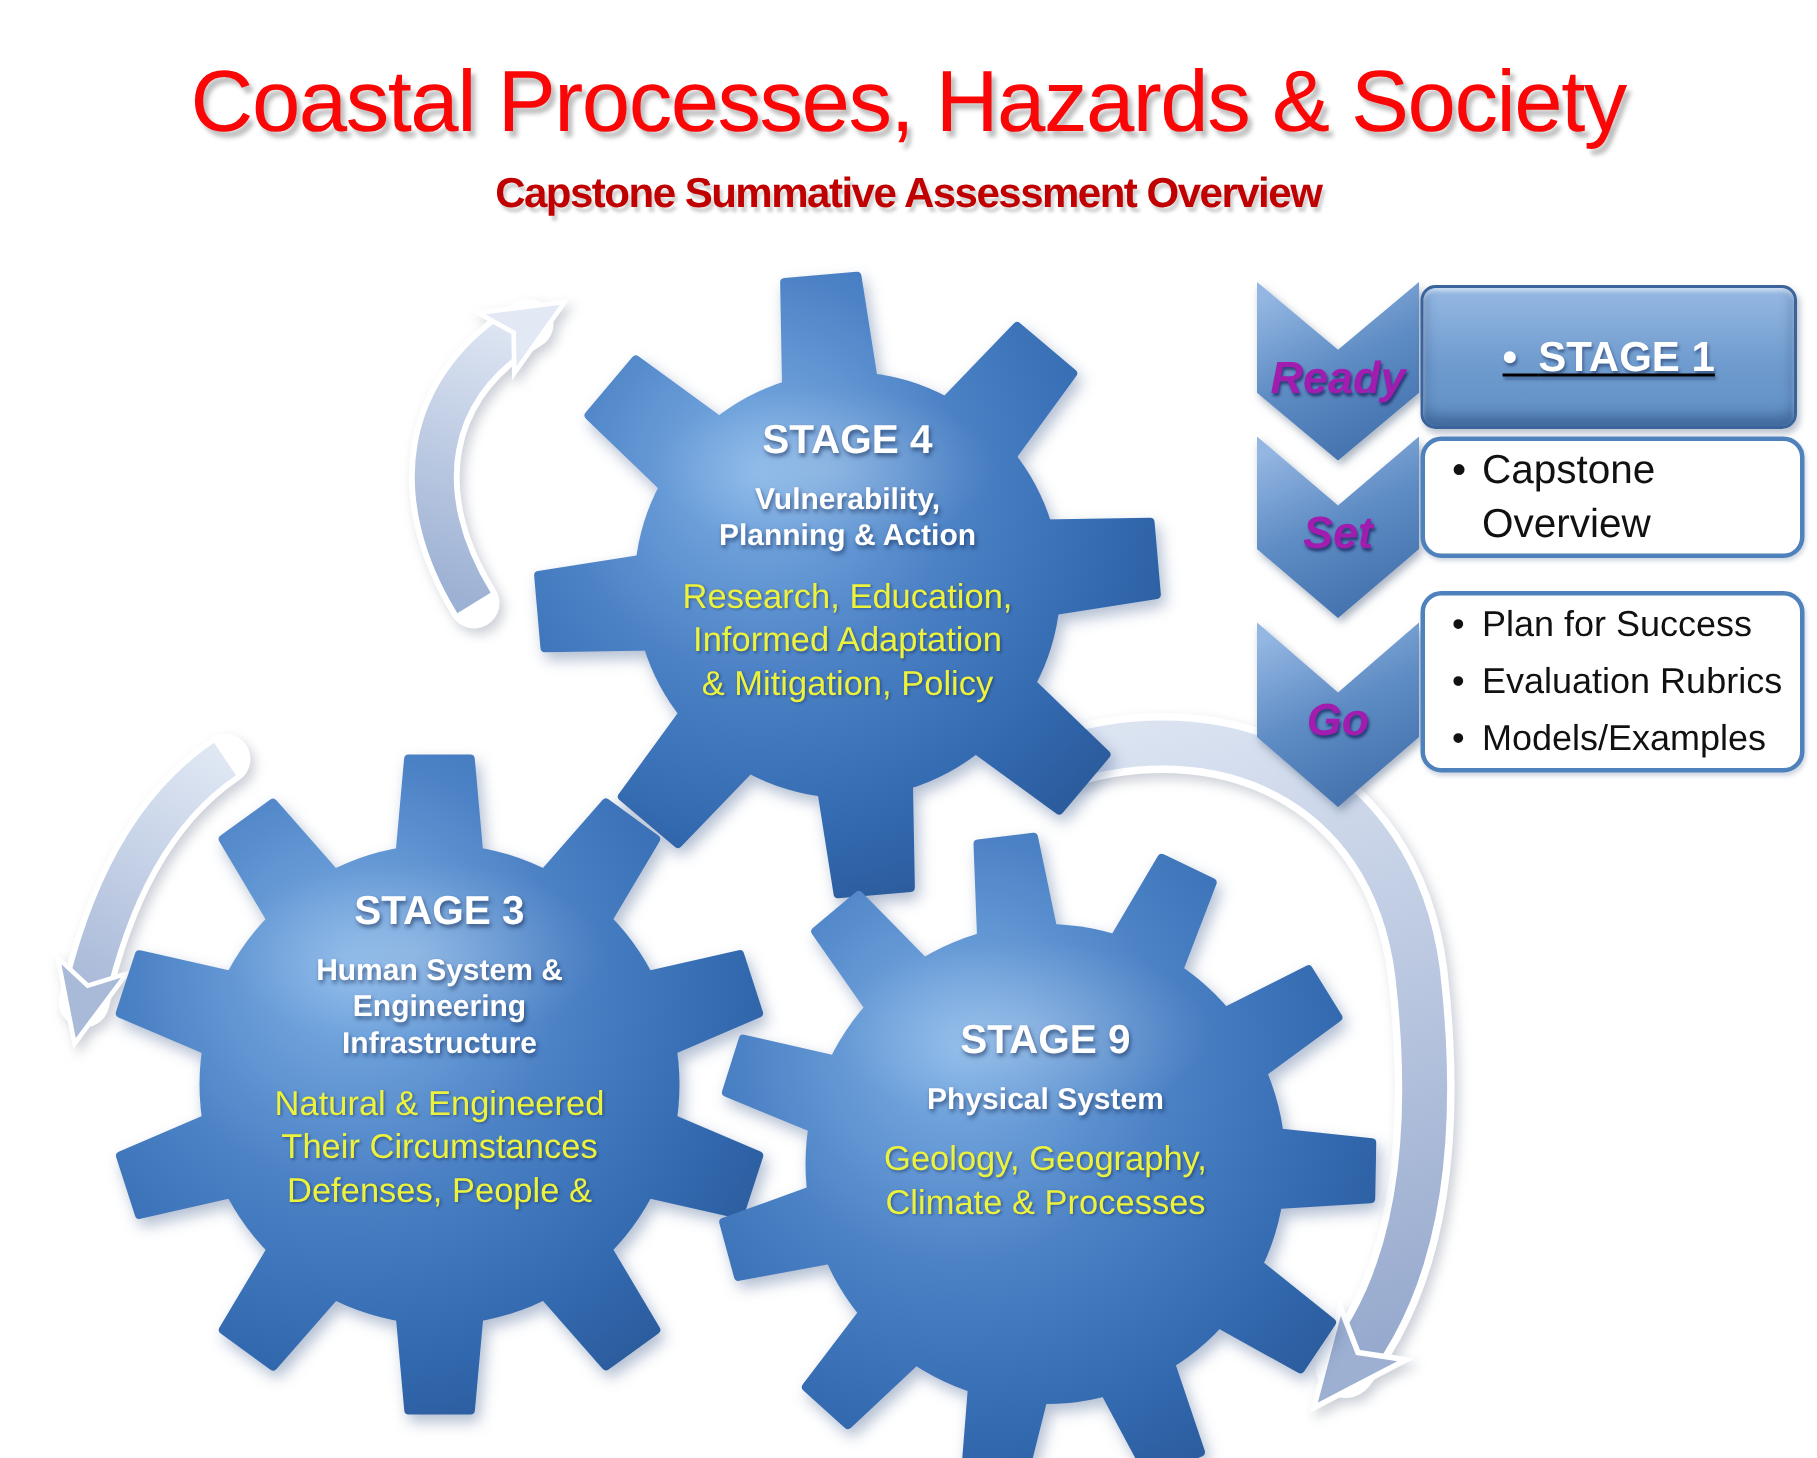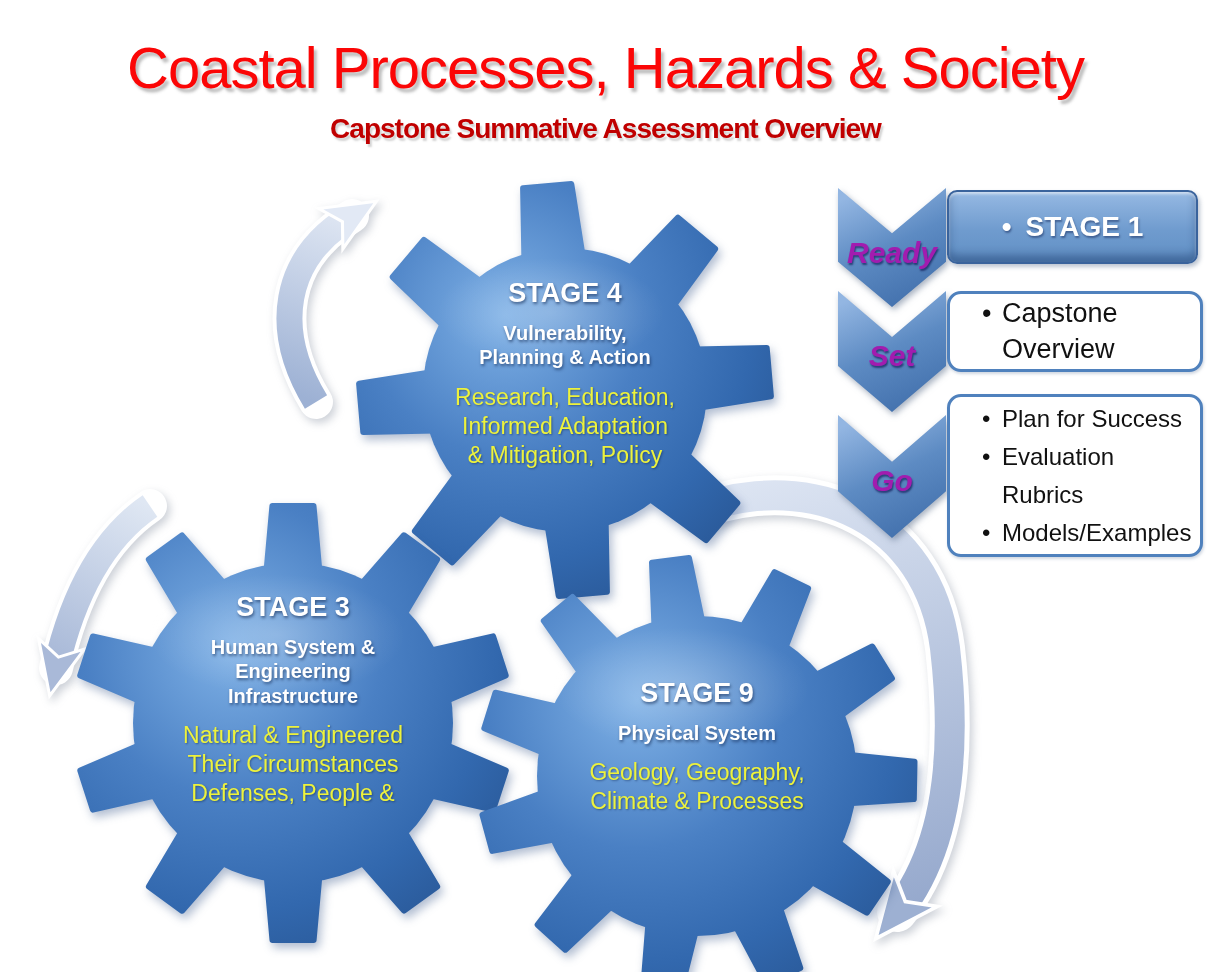--- a/index.html
+++ b/index.html
@@ -38,21 +38,21 @@
         background:linear-gradient(180deg,#96b9e3 0%,#6f9bce 55%,#6190c5 100%);
         box-shadow:inset 0 -7px 9px rgba(25,55,105,.45),inset 0 2px 3px rgba(255,255,255,.6),
                    2px 3px 4px rgba(90,110,140,.4);
         display:flex;align-items:center;justify-content:center;}
   .card.solid ul{margin:0;padding:0;list-style:none;}
   .card.solid li{font-size:28px;font-weight:bold;color:#ffffff;
         text-shadow:1px 2px 2px rgba(20,40,90,.5);}
   .card.solid li::before{content:"\2022\2002";}
   .card.outline{width:256px;background:#ffffff;border:3px solid #4f81bd;border-radius:14px;
         box-shadow:1px 2px 3px rgba(120,140,170,.35);display:flex;align-items:center;}
-  .card.outline ul{margin:14px;padding:6px 6px 6px 12px;list-style:none;}
+  .card.outline ul{margin:0;padding:6px 6px 6px 12px;list-style:none;}
   .card.outline li{position:relative;color:#111;padding-left:26px;}
   .card.outline li::before{content:"\2022";position:absolute;left:6px;}
   .card.capstone li{font-size:27px;line-height:1.3;width:190px;}
   .card.resources li{font-size:24px;line-height:38px;}
 </style>
 </head>
 <body>
 
 <div class="canvas">
 
@@ -180,31 +180,31 @@
   </div>
   <div class="chev" style="top:291px;height:121px;">
     <div class="shape"></div>
     <div class="lbl">Set</div>
   </div>
   <div class="chev" style="top:415px;height:123px;">
     <div class="shape"></div>
     <div class="lbl">Go</div>
   </div>
 
-  <div class="card solid" style="top:190px;height:74px;">
+  <div class="card solid" style="top:190px;height:96px;text-decoration:underline;">
     <ul>
       <li>STAGE 1</li>
     </ul>
   </div>
   <div class="card outline capstone" style="top:291px;height:81px;">
     <ul>
       <li>Capstone Overview</li>
     </ul>
   </div>
-  <div class="card outline resources" style="top:394px;height:163px;">
+  <div class="card outline resources" style="top:394px;height:121px;">
     <ul>
       <li>Plan for Success</li>
       <li>Evaluation Rubrics</li>
       <li>Models/Examples</li>
     </ul>
   </div>
 
 </div>
 
 </body></html>

